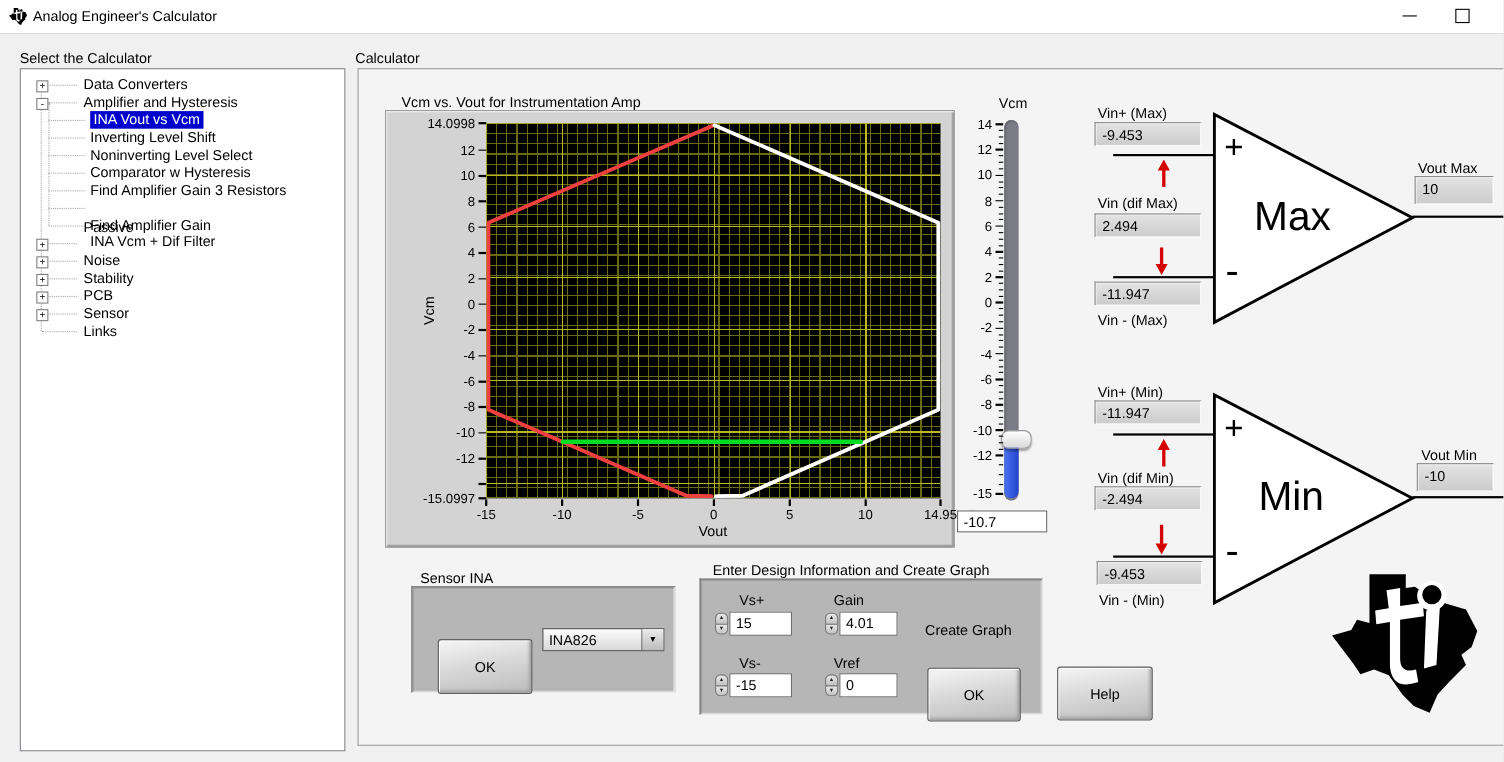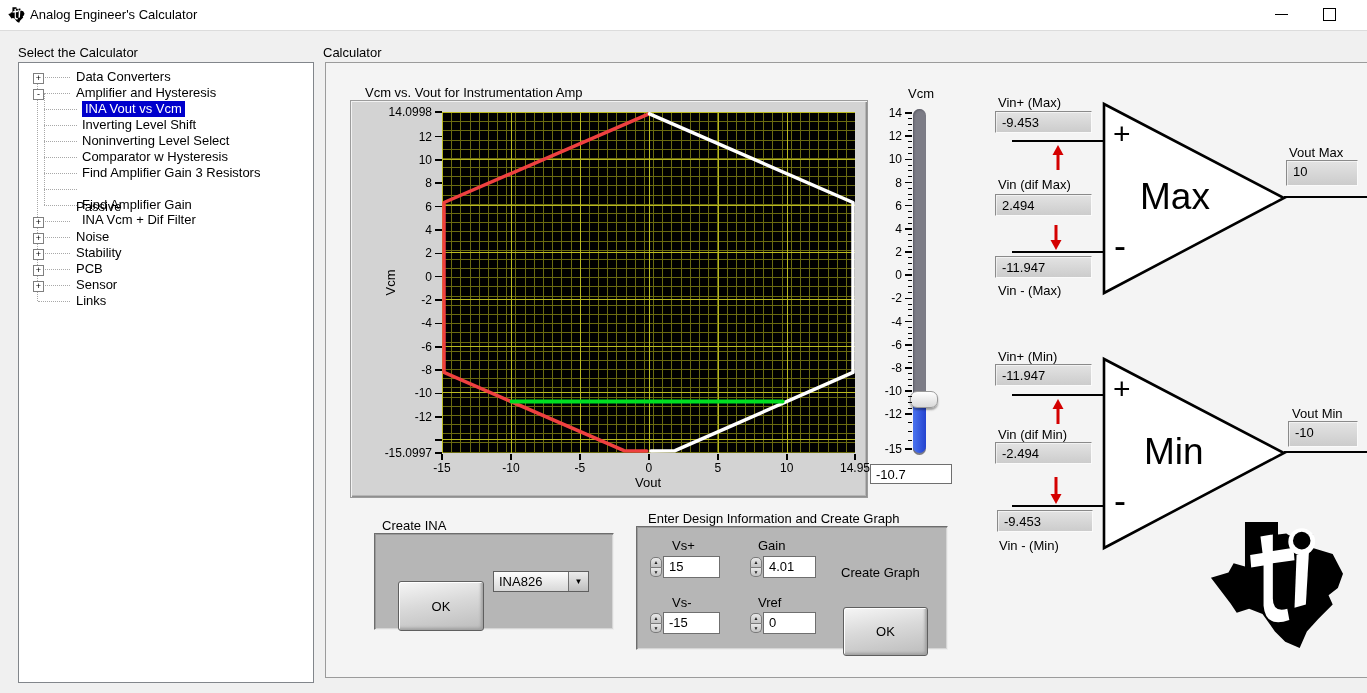--- a/index.html
+++ b/index.html
@@ -50,21 +50,21 @@
             font-size:5px;line-height:8px;text-align:center;color:#222;cursor:default;}
   .spin div:first-child{border-radius:5px 5px 0 0;}
   .spin div:last-child{border-radius:0 0 5px 5px;border-top:none;}
   .slider-track{position:absolute;left:913px;top:109px;width:13px;height:346px;border-radius:7px;
                 background:#7c7c86;box-shadow:inset 1px 1px 2px #5c5c66;cursor:pointer;}
   .slider-fill{position:absolute;left:913px;top:405px;width:13px;height:48px;border-radius:0 0 7px 7px;
                background:linear-gradient(90deg,#4a73ef,#2443cf);}
   .slider-thumb{position:absolute;left:910px;top:391px;width:26px;height:15px;border-radius:7px;
                 background:linear-gradient(#ffffff,#d9d9d9);border:1px solid #9a9a9a;
                 box-shadow:0 2px 2px rgba(0,0,0,.35);cursor:grab;}
-  .dd{position:absolute;left:493px;top:571px;width:96px;height:21px;border:1px solid #5f5f5f;
+  .dd{position:absolute;left:493px;top:571px;width:111px;height:21px;border:1px solid #5f5f5f;
       background:linear-gradient(#fdfdfd,#d8d8d8);box-sizing:border-box;display:flex;cursor:default;}
   .dd-text{flex:1;font-size:13px;padding:2px 0 0 5px;}
   .dd-btn{width:19px;background:linear-gradient(#ececec,#bdbdbd);border-left:1px solid #707070;
           display:flex;align-items:center;justify-content:center;font-size:8px;}
   svg text{font-family:"Liberation Sans",sans-serif;}
 </style>
 </head>
 <body>
 
 <div id="app">
@@ -275,21 +275,21 @@
   <svg class="abs" style="left:1100px;top:355px" width="190" height="200" viewBox="0 0 190 200">
     <polygon points="4,4 4,193 184,98" fill="#fff" stroke="#000" stroke-width="2.6"></polygon>
     <text x="13" y="44" font-size="30">+</text>
     <text x="14" y="158" font-size="36">-</text>
     <text x="44" y="109" font-size="37">Min</text>
   </svg>
   <div class="wire" style="left:1284px;top:451px;width:83px"></div>
   <div class="lbl" style="left:1292px;top:406px">Vout Min</div>
   <div class="fieldg" style="left:1288px;top:421px;width:70px;height:26px">-10</div>
 
-  <div class="lbl" style="left:382px;top:518px">Create INA</div>
+  <div class="lbl" style="left:382px;top:518px">Sensor INA</div>
   <div class="grp" style="left:374px;top:533px;width:238px;height:95px"></div>
   <div class="btn" style="left:398px;top:557px;width:84px;height:48px">OK</div>
   <div class="dd">
     <div class="dd-text">INA826</div>
     <div class="dd-btn">▼</div>
   </div>
 
   <div class="lbl" style="left:648px;top:511px">Enter Design Information and Create Graph</div>
   <div class="grp" style="left:636px;top:526px;width:310px;height:122px"></div>
   <div class="lbl" style="left:672px;top:538px">Vs+</div>
@@ -312,20 +312,21 @@
   <div class="fieldw" style="left:663px;top:612px;width:57px;height:22px">-15</div>
   <div class="lbl" style="left:758px;top:595px">Vref</div>
   <div class="spin" style="left:750px;top:613px">
       <div>▲</div>
       <div>▼</div>
     </div>
   <div class="fieldw" style="left:763px;top:612px;width:53px;height:22px">0</div>
   <div class="lbl" style="left:841px;top:565px">Create Graph</div>
   <div class="btn" style="left:843px;top:583px;width:83px;height:47px">OK</div>
 
+  <div class="btn" style="left:961px;top:582px;width:85px;height:47px">Help</div>
 
   <svg class="abs" style="left:1208px;top:520px" width="140" height="130" viewBox="0 0 134 126">
     <path d="M35,2 L67,2 L67,14 L75,13 L78,15 L101,14 L100,27 L120,33 L130,52 L125,66 L116,73 L120,82 L106,96 L95,108 L88,124 L74,118 L64,108 L52,91 L39,86 L27,90 L21,81 L2,56 L19,51 L24,42 L35,45 Z" fill="#000"></path>
     <circle cx="90" cy="21" r="13" fill="#fff"></circle>
     <path d="M50,16 L62,14 L62,30 L82,27 L83,39 L62,42 L62,76 Q62,90 76,86 L78,97 Q55,105 53,83 L53,44 L41,46 L40,34 L52,32 Z" fill="#fff"></path>
     <path d="M85,34 L97,31 L94,82 L83,85 Z" fill="#fff"></path>
     <circle cx="90" cy="20" r="8.5" fill="#000"></circle>
   </svg>
 
 <div class="tick" style="left: 435px; top: 111.2px; width: 7px; height: 1.6px;"></div>

